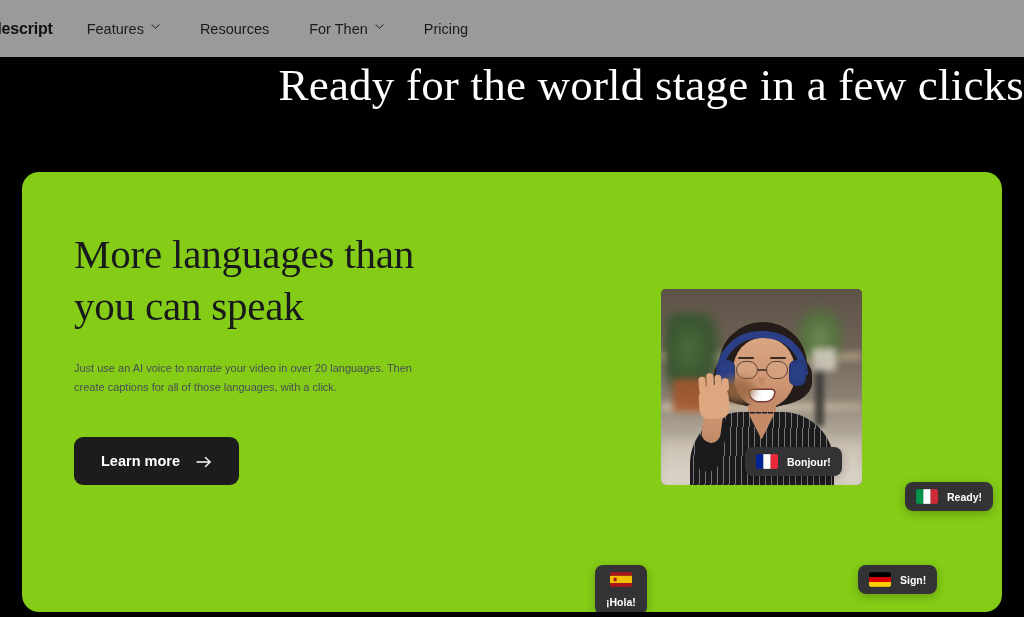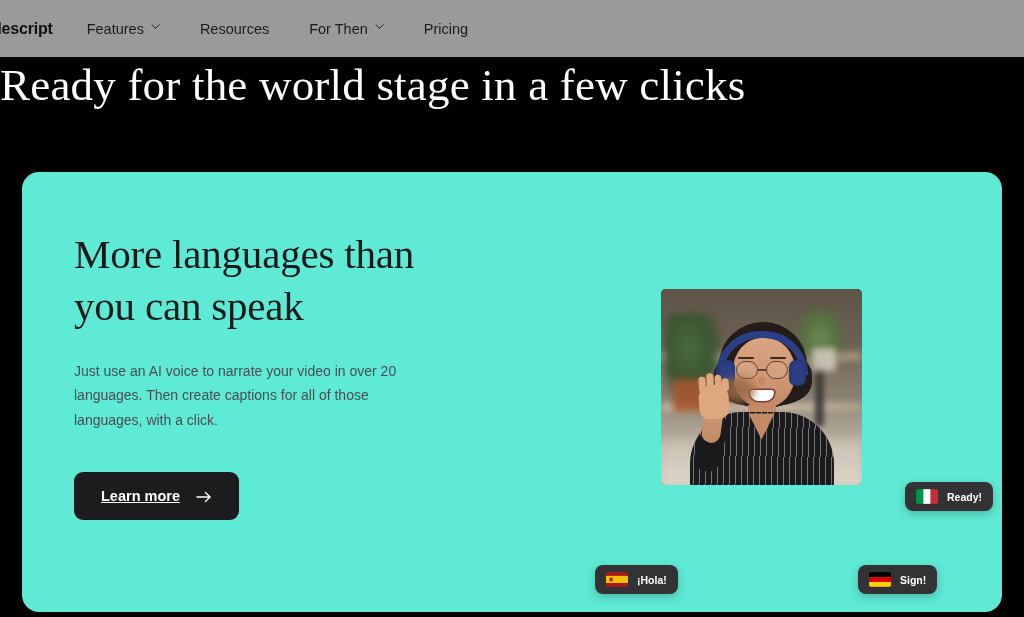--- a/index.html
+++ b/index.html
@@ -37,54 +37,54 @@
   }
   .signup{
     background:#121212; color:#fff; font-size:14.5px; font-weight:bold;
     border:none; border-radius:22px; padding:13px 26px; cursor:pointer;
     white-space:nowrap; font-family:"Liberation Sans", sans-serif;
   }
 
   
   .hero-title{
     position:absolute; top:60px; left:0; width:1024px;
-    text-align:left; color:#fff;
+    text-align:right; color:#fff;
     font-family:"Liberation Serif", serif;
     font-size:45px; line-height:1.15; font-weight:400;
     letter-spacing:0.2px;
     z-index:5;
   }
 
   
   .card{
     position:absolute; left:22px; top:172px;
     width:980px; height:440px;
-    background:#5eead4; border-radius:17px;
+    background:#84cc16; border-radius:17px;
     overflow:hidden;
   }
 
   
   .card-text{ position:absolute; left:52px; top:56px; width:370px; }
   .card-h2{
     font-family:"Liberation Serif", serif;
     font-size:41px; line-height:1.28; color:#18191b;
     font-weight:400; letter-spacing:-0.2px;
   }
   .card-p{
     margin-top:26px;
-    font-size:14px; line-height:1.75; color:#4a4e54;
+    font-size:11px; line-height:1.75; color:#4a4e54;
     width:345px;
   }
   .learn-btn{
     margin-top:40px;
     display:inline-flex; align-items:center; gap:16px;
     background:#1c1c1e; color:#fff;
     border:none; border-radius:9px;
     padding:16px 27px; font-size:14.5px; font-weight:bold;
-    cursor:pointer; font-family:"Liberation Sans", sans-serif;text-decoration:underline;
+    cursor:pointer; font-family:"Liberation Sans", sans-serif;
   }
   .arrow{ display:inline-block; width:16px; height:12px; }
 
   
   .photo-wrap{
     position:absolute; left:639px; top:117px;
     width:201px; height:196px;
     border-radius:5px; overflow:hidden;
     background:#3b342c;
   }
@@ -258,21 +258,21 @@
     border-radius:8px; padding:7px 11px;
     font-size:10.5px; font-weight:bold;
     box-shadow:0 3px 10px rgba(0,0,0,.22);
     white-space:nowrap;
     z-index:12;
   }
   .flag{ width:22px; height:15px; border-radius:2px; display:block; flex:none; }
   .b-fr{ left:723px; top:275px; }
   .b-it{ left:883px; top:310px; }
   .b-de{ left:836px; top:393px; }
-  .b-es{ left:573px; top:393px; }
+  .b-es{ left:573px; top:393px;flex-direction:column; }
 </style>
 </head>
 <body>
 
 <div class="page">
 
   <nav class="navbar">
     <div class="nav-left">
       <div class="logo">descript</div>
       <div class="nav-links">
@@ -363,20 +363,28 @@
         <div class="p-forearm"></div>
         <div class="p-hand">
           <span class="p-fing" style="left:1px;"></span>
           <span class="p-fing" style="left:9px;height:19px;top:-12px;"></span>
           <span class="p-fing" style="left:17px;height:17px;top:-10px;"></span>
           <span class="p-fing" style="left:24px;height:13px;top:-6px;"></span>
         </div>
       </div>
     </div>
 
+    <div class="badge b-fr">
+      <svg class="flag" viewBox="0 0 30 20">
+        <rect width="10" height="20" fill="#002395"></rect>
+          <rect x="10" width="10" height="20" fill="#fff"></rect>
+          <rect x="20" width="10" height="20" fill="#ED2939"></rect>
+      </svg>
+      <span>Bonjour!</span>
+    </div>
 
     <div class="badge b-it">
       <svg class="flag" viewBox="0 0 30 20">
         <rect width="10" height="20" fill="#009246"></rect>
           <rect x="10" width="10" height="20" fill="#fff"></rect>
           <rect x="20" width="10" height="20" fill="#CE2B37"></rect>
       </svg>
       <span>Ready!</span>
     </div>
 

